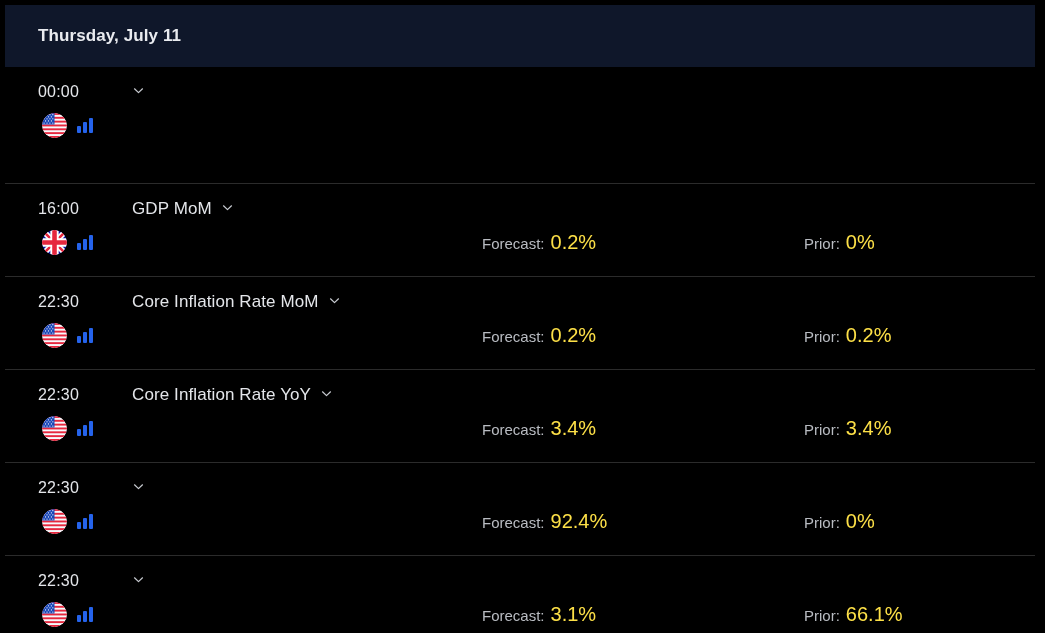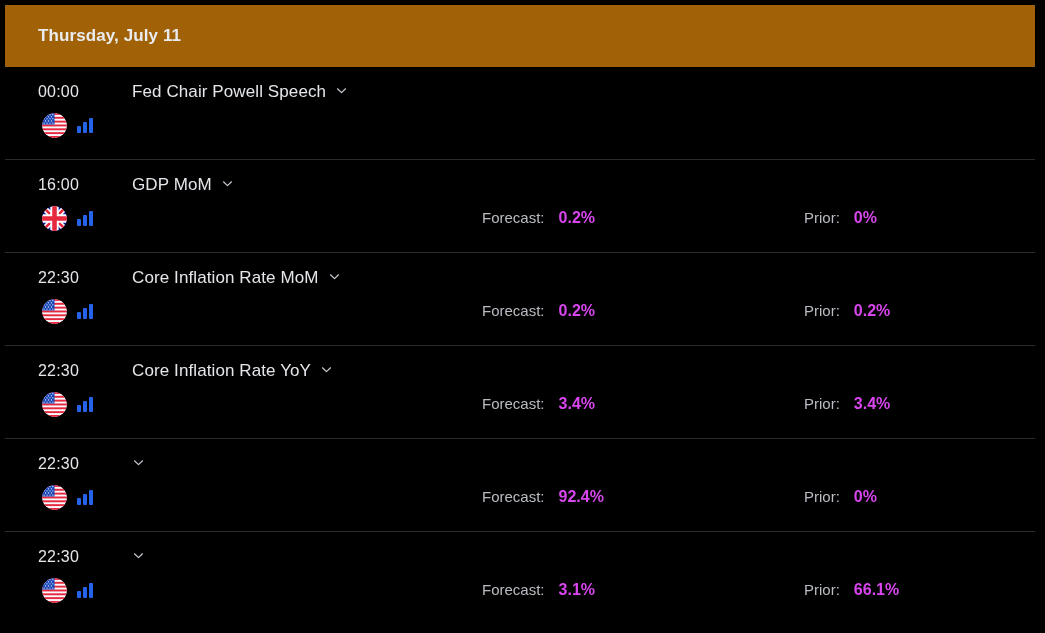--- a/index.html
+++ b/index.html
@@ -20,21 +20,21 @@
     width: 1045px;
     height: 633px;
     background: #000000;
     position: relative;
   }
 
   
   .date-header {
     margin: 5px 10px 0 5px;
     height: 62px;
-    background: #a16207;
+    background: #0f172a;
     display: flex;
     align-items: center;
     padding-left: 33px;
     box-sizing: border-box;
   }
   .date-header-title {
     font-size: 17px;
     font-weight: bold;
     color: #e9ebef;
     letter-spacing: 0.1px;
@@ -44,21 +44,21 @@
   .rows {
     margin-left: 5px;
     margin-right: 10px;
   }
   .event-row {
     position: relative;
     height: 93px;
     border-bottom: 1px solid #2b2b2b;
     box-sizing: border-box;
   }
-  .event-row.first { height: 93px; }
+  .event-row.first { height: 117px; }
   .event-row.last { border-bottom: none; }
 
   .row-line-top {
     position: absolute;
     left: 33px;
     top: 12px;
     right: 0;
     height: 26px;
     display: flex;
     align-items: center;
@@ -135,50 +135,49 @@
   }
   .impact i.b1 { height: 7px; }
   .impact i.b2 { height: 11px; }
   .impact i.b3 { height: 15px; }
 
   
   .stat {
     position: absolute;
     display: flex;
     align-items: baseline;
-    gap: 14px;
+    gap: 6px;
     white-space: nowrap;
   }
   .stat.forecast { left: 444px; }
   .stat.prior { left: 766px; }
   .stat-label {
     font-size: 15px;
     color: #b9bcc2;
   }
   .stat-value {
-    font-size: 16px;
-    font-weight: bold;
-    color: #d946ef;
+    font-size: 20px;
+    font-weight: normal;
+    color: #fde047;
   }
 </style>
 </head>
 <body>
 
 <div id="calendar">
 
   <div class="date-header">
     <span class="date-header-title">Thursday, July 11</span>
   </div>
 
   <div class="rows">
       <div class="event-row first">
     <div class="row-line-top">
       <span class="time">00:00</span>
       <span class="event-title-wrap">
-        <span class="event-title">Fed Chair Powell Speech</span>
         <span class="chevron">
           <svg width="13" height="13" viewBox="0 0 13 13">
             <path d="M2.5 4.8 L6.5 8.6 L10.5 4.8" fill="none" stroke="#c9ccd2" stroke-width="1.2" stroke-linecap="round" stroke-linejoin="round"></path>
           </svg>
         </span>
       </span>
     </div>
     <div class="row-line-bottom">
       <span class="meta-cluster">
         <span class="flag">

